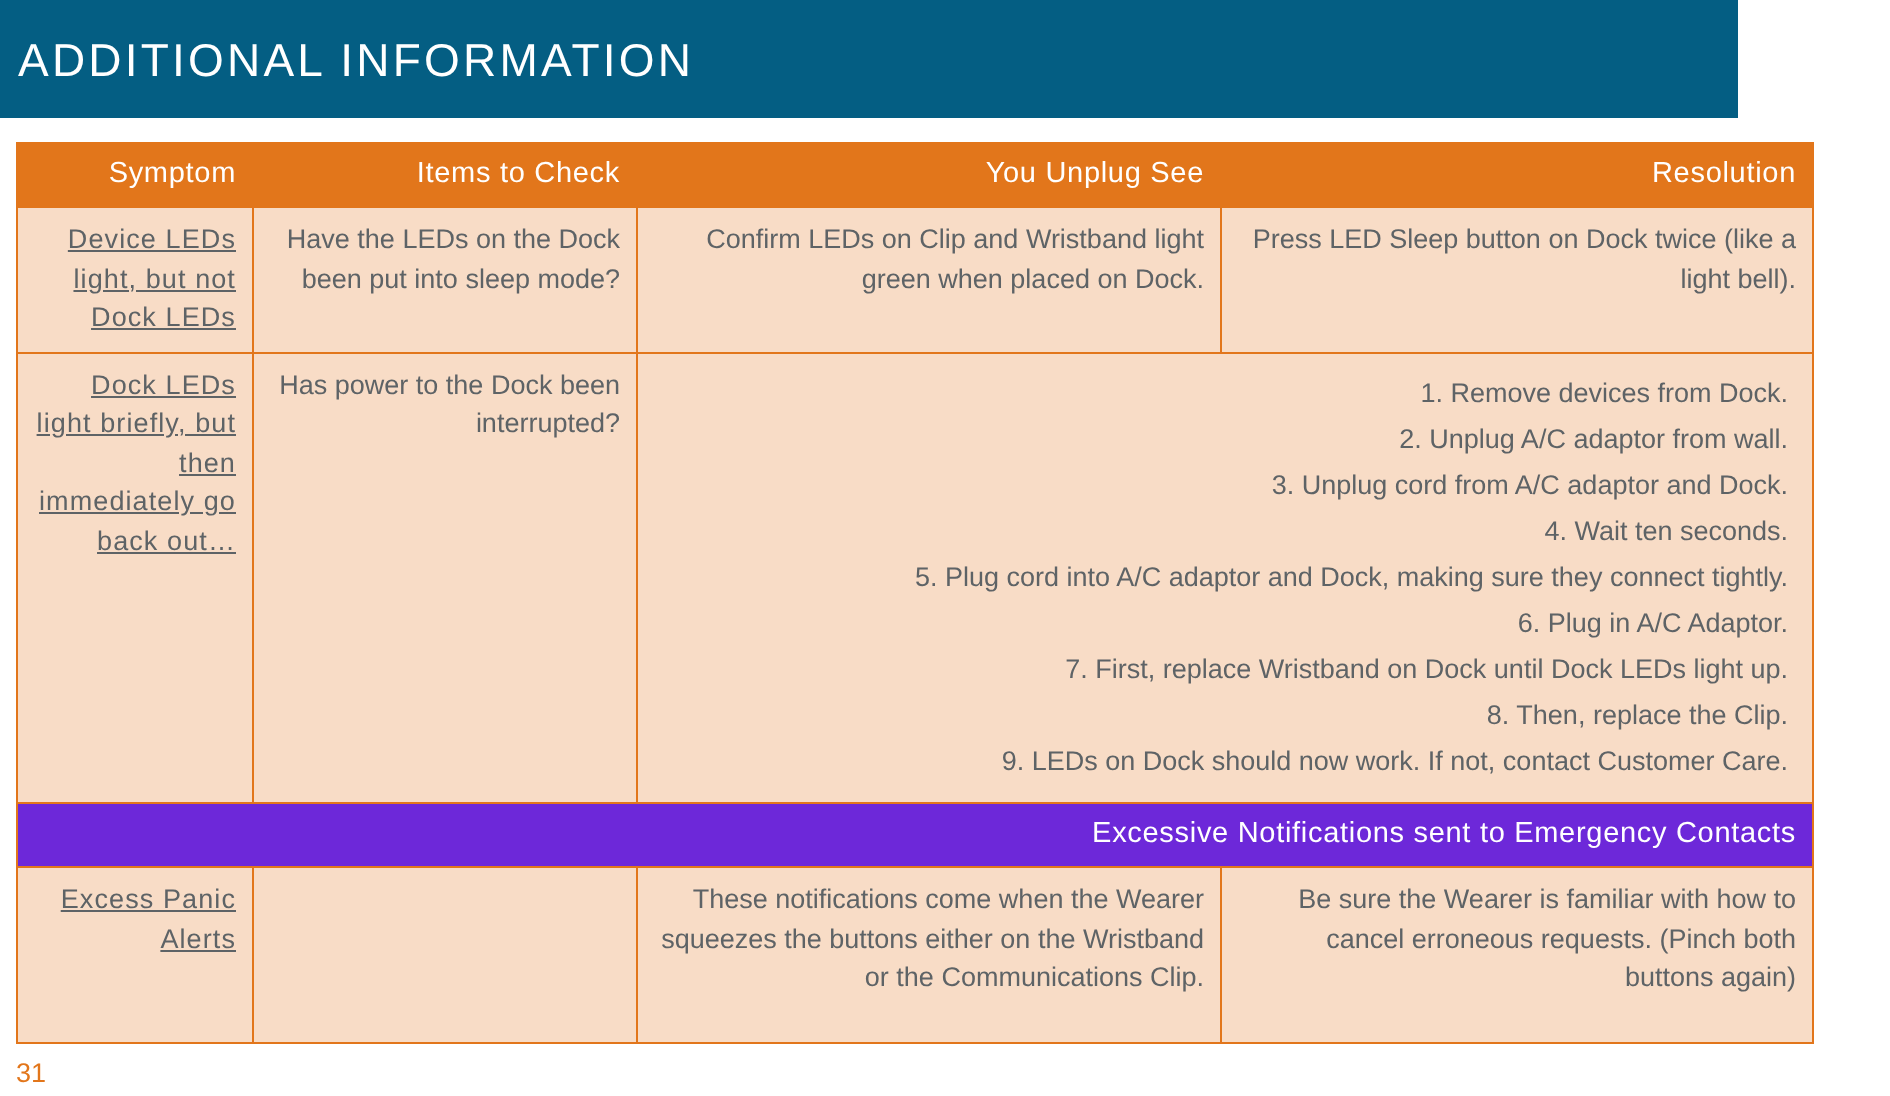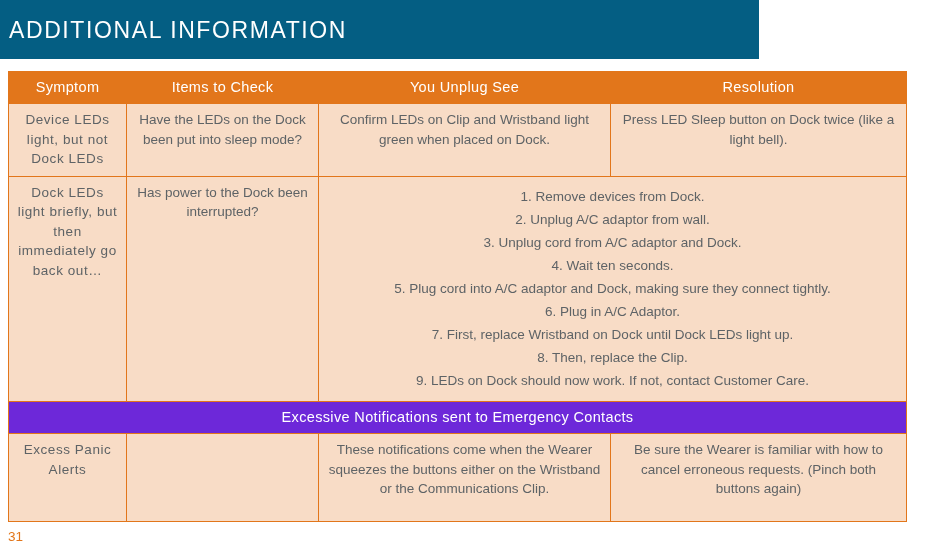--- a/index.html
+++ b/index.html
@@ -14,21 +14,21 @@
     overflow: hidden;
     font-family: "Liberation Sans", sans-serif;
     position: relative;
   }
 
   
   .banner {
     position: absolute;
     left: 0;
     top: 0;
-    width: 759px;
+    width: 869px;
     height: 59px;
     background: #045E83;
   }
   .banner-title {
     position: absolute;
     left: 9px;
     top: 17px;
     color: #ffffff;
     font-size: 23px;
     letter-spacing: 1.6px;
@@ -56,21 +56,21 @@
 
   table.info th,
   table.info td {
     border: 1px solid #E2761B;
     vertical-align: top;
     padding: 6px 8px 7px 8px;
     font-size: 13.5px;
     line-height: 19.5px;
     color: #5E6366;
     background: #F8DCC6;
-    text-align: center;
+    text-align: right;
     font-weight: normal;
   }
 
   
   table.info tr.head th {
     background: #E2761B;
     border: 1px solid #E2761B;
     color: #ffffff;
     font-size: 14.5px;
     line-height: 20px;
@@ -83,21 +83,21 @@
     background: #6d28d9;
     border: 1px solid #E2761B;
     color: #ffffff;
     font-size: 14.5px;
     line-height: 20px;
     padding: 5px 8px 6px 8px;
     letter-spacing: 0.35px;
   }
 
   
-  .sym { letter-spacing: 0.55px; }
+  .sym { letter-spacing: 0.55px; text-decoration: underline; }
 
   
   .steps { margin: 4px; padding: 0; list-style: none; }
   .steps li {
     margin: 0;
     padding: 0 0 3.5px 0;
     line-height: 19.5px;
     white-space: nowrap;
   }
   .steps li:last-child { padding-bottom: 0; }

